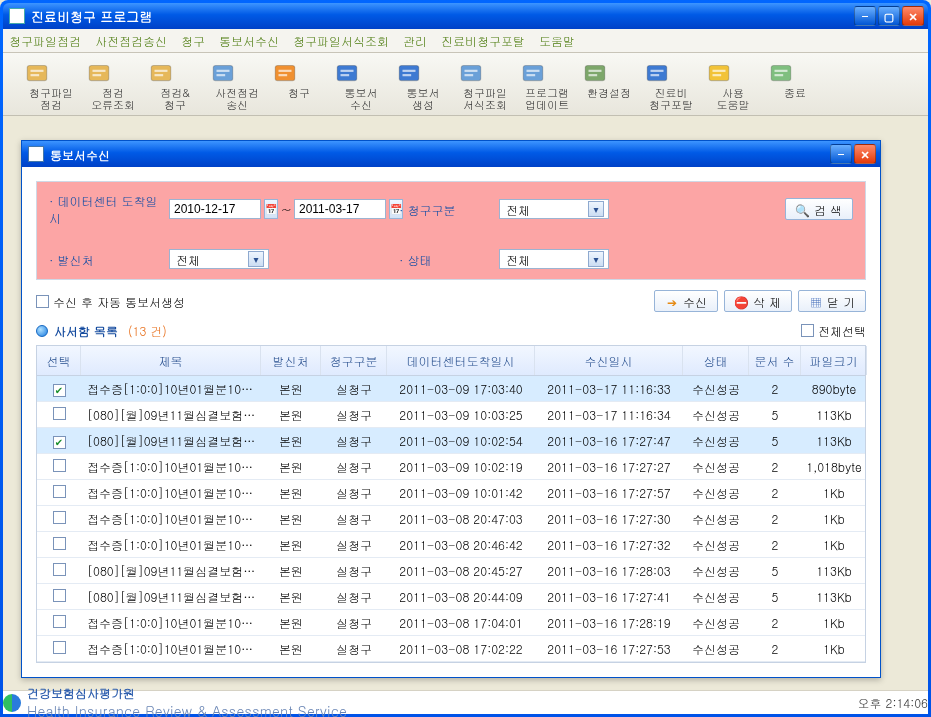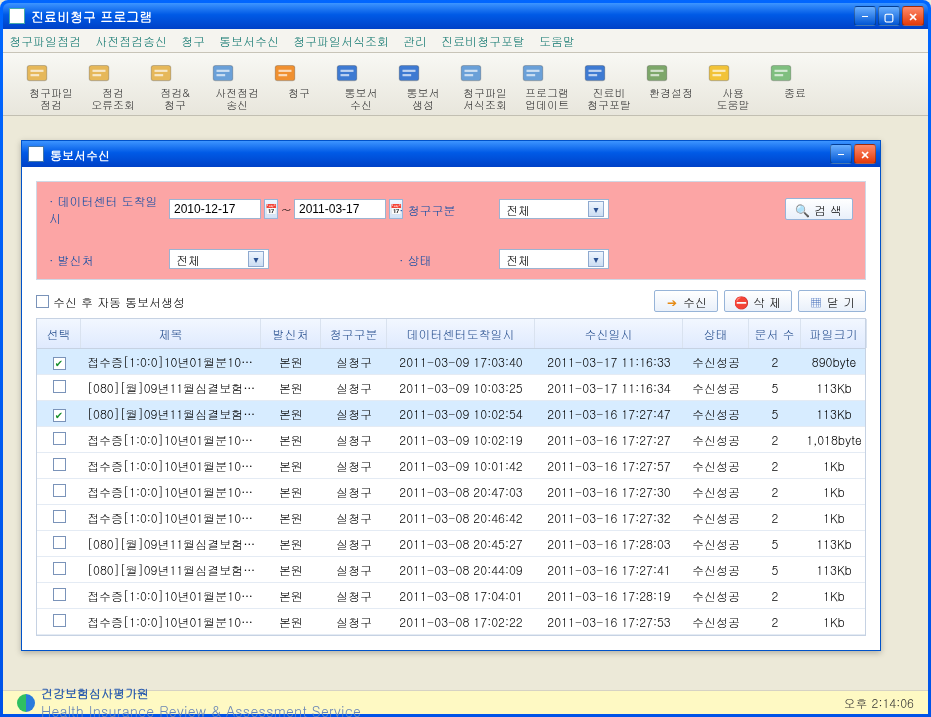--- a/index.html
+++ b/index.html
@@ -56,21 +56,21 @@
     flex-direction: column;
   }
 
   .menu-bar {
     background: #f5f4ef;
     border-bottom: 1px solid #c8c4b8;
     padding: 3px 6px;
     display: flex;
     gap: 14px;
     font-size: 12px;
-    color: #0f766e;
+    color: #4d7c0f;
   }
   .menu-bar span { cursor: default; }
 
   .tool-bar {
     background: linear-gradient(to bottom,#f8f8f4,#e8e6dc);
     border-bottom: 1px solid #c2bfb2;
     padding: 4px 6px 2px 6px;
     display: flex;
     gap: 6px;
   }
@@ -220,24 +220,24 @@
     overflow: hidden;
     text-overflow: ellipsis;
   }
   .grid-row > div.title-col { text-align: left; padding-left: 6px; }
   .grid-row.sel { background: #d7ecff; }
 
   .status-bar {
     position: absolute;
     bottom: 0; left: 0; right: 0;
     height: 24px;
-    background: #fef9c3;
+    background: #ffffff;
     border-top: 1px solid #d6d2c4;
     display: flex; align-items: center; justify-content: space-between;
-    padding: 0 14px;
+    padding: 0 0;
     color: #333;
   }
   .org-logo { display:flex; align-items:center; gap:6px; color:#2f5fae; font-weight:bold; font-size:12px; }
   .org-logo .ologo {
     width:18px;height:18px;border-radius:50%;
     background: conic-gradient(#2a7bdc 0 50%, #2fbf61 50% 100%);
   }
   .subtext { font-size: 14px; color:#6a86b5; font-weight:normal; display:block; letter-spacing:0.2px; }
 
   
@@ -367,37 +367,37 @@
               <rect x="6" y="9" width="12" height="2" fill="#ffffffaa"></rect>
               <rect x="6" y="13" width="8" height="2" fill="#ffffffaa"></rect>
             </svg>
           </div>
           <div class="tlabel">프로그램
 업데이트</div>
         </div>
         <div class="tool-item">
           <div class="tico">
             <svg viewBox="0 0 24 24">
+              <rect x="3" y="5" width="18" height="14" rx="2" fill="#7da76a" stroke="#00000033"></rect>
+              <rect x="6" y="9" width="12" height="2" fill="#ffffffaa"></rect>
+              <rect x="6" y="13" width="8" height="2" fill="#ffffffaa"></rect>
+            </svg>
+          </div>
+          <div class="tlabel">환경설정</div>
+        </div>
+        <div class="tool-item">
+          <div class="tico">
+            <svg viewBox="0 0 24 24">
               <rect x="3" y="5" width="18" height="14" rx="2" fill="#3e7ad2" stroke="#00000033"></rect>
               <rect x="6" y="9" width="12" height="2" fill="#ffffffaa"></rect>
               <rect x="6" y="13" width="8" height="2" fill="#ffffffaa"></rect>
             </svg>
           </div>
           <div class="tlabel">진료비
 청구포탈</div>
-        </div>
-        <div class="tool-item">
-          <div class="tico">
-            <svg viewBox="0 0 24 24">
-              <rect x="3" y="5" width="18" height="14" rx="2" fill="#7da76a" stroke="#00000033"></rect>
-              <rect x="6" y="9" width="12" height="2" fill="#ffffffaa"></rect>
-              <rect x="6" y="13" width="8" height="2" fill="#ffffffaa"></rect>
-            </svg>
-          </div>
-          <div class="tlabel">환경설정</div>
         </div>
         <div class="tool-item">
           <div class="tico">
             <svg viewBox="0 0 24 24">
               <rect x="3" y="5" width="18" height="14" rx="2" fill="#f2c338" stroke="#00000033"></rect>
               <rect x="6" y="9" width="12" height="2" fill="#ffffffaa"></rect>
               <rect x="6" y="13" width="8" height="2" fill="#ffffffaa"></rect>
             </svg>
           </div>
           <div class="tlabel">사용
@@ -485,20 +485,31 @@
                 <span class="bico" style="color:#d13b1e">⛔</span>
                 <span>삭 제</span>
               </div>
               <div class="btn">
                 <span class="bico" style="color:#3a66b6">▦</span>
                 <span>닫 기</span>
               </div>
             </div>
           </div>
 
+          <div class="list-header-row">
+            <div class="list-title">
+              <span class="dot"></span>
+              <span>사서함 목록</span>
+              <span class="list-count">(13 건)</span>
+            </div>
+            <div class="auto-gen">
+              <span class="chk"></span>
+              <span>전체선택</span>
+            </div>
+          </div>
 
           <div class="grid">
             <div class="grid-head" id="gridHead">
                 <div>선택</div>
                 <div>제목</div>
                 <div>발신처</div>
                 <div>청구구분</div>
                 <div>데이터센터도착일시</div>
                 <div>수신일시</div>
                 <div>상태</div>

